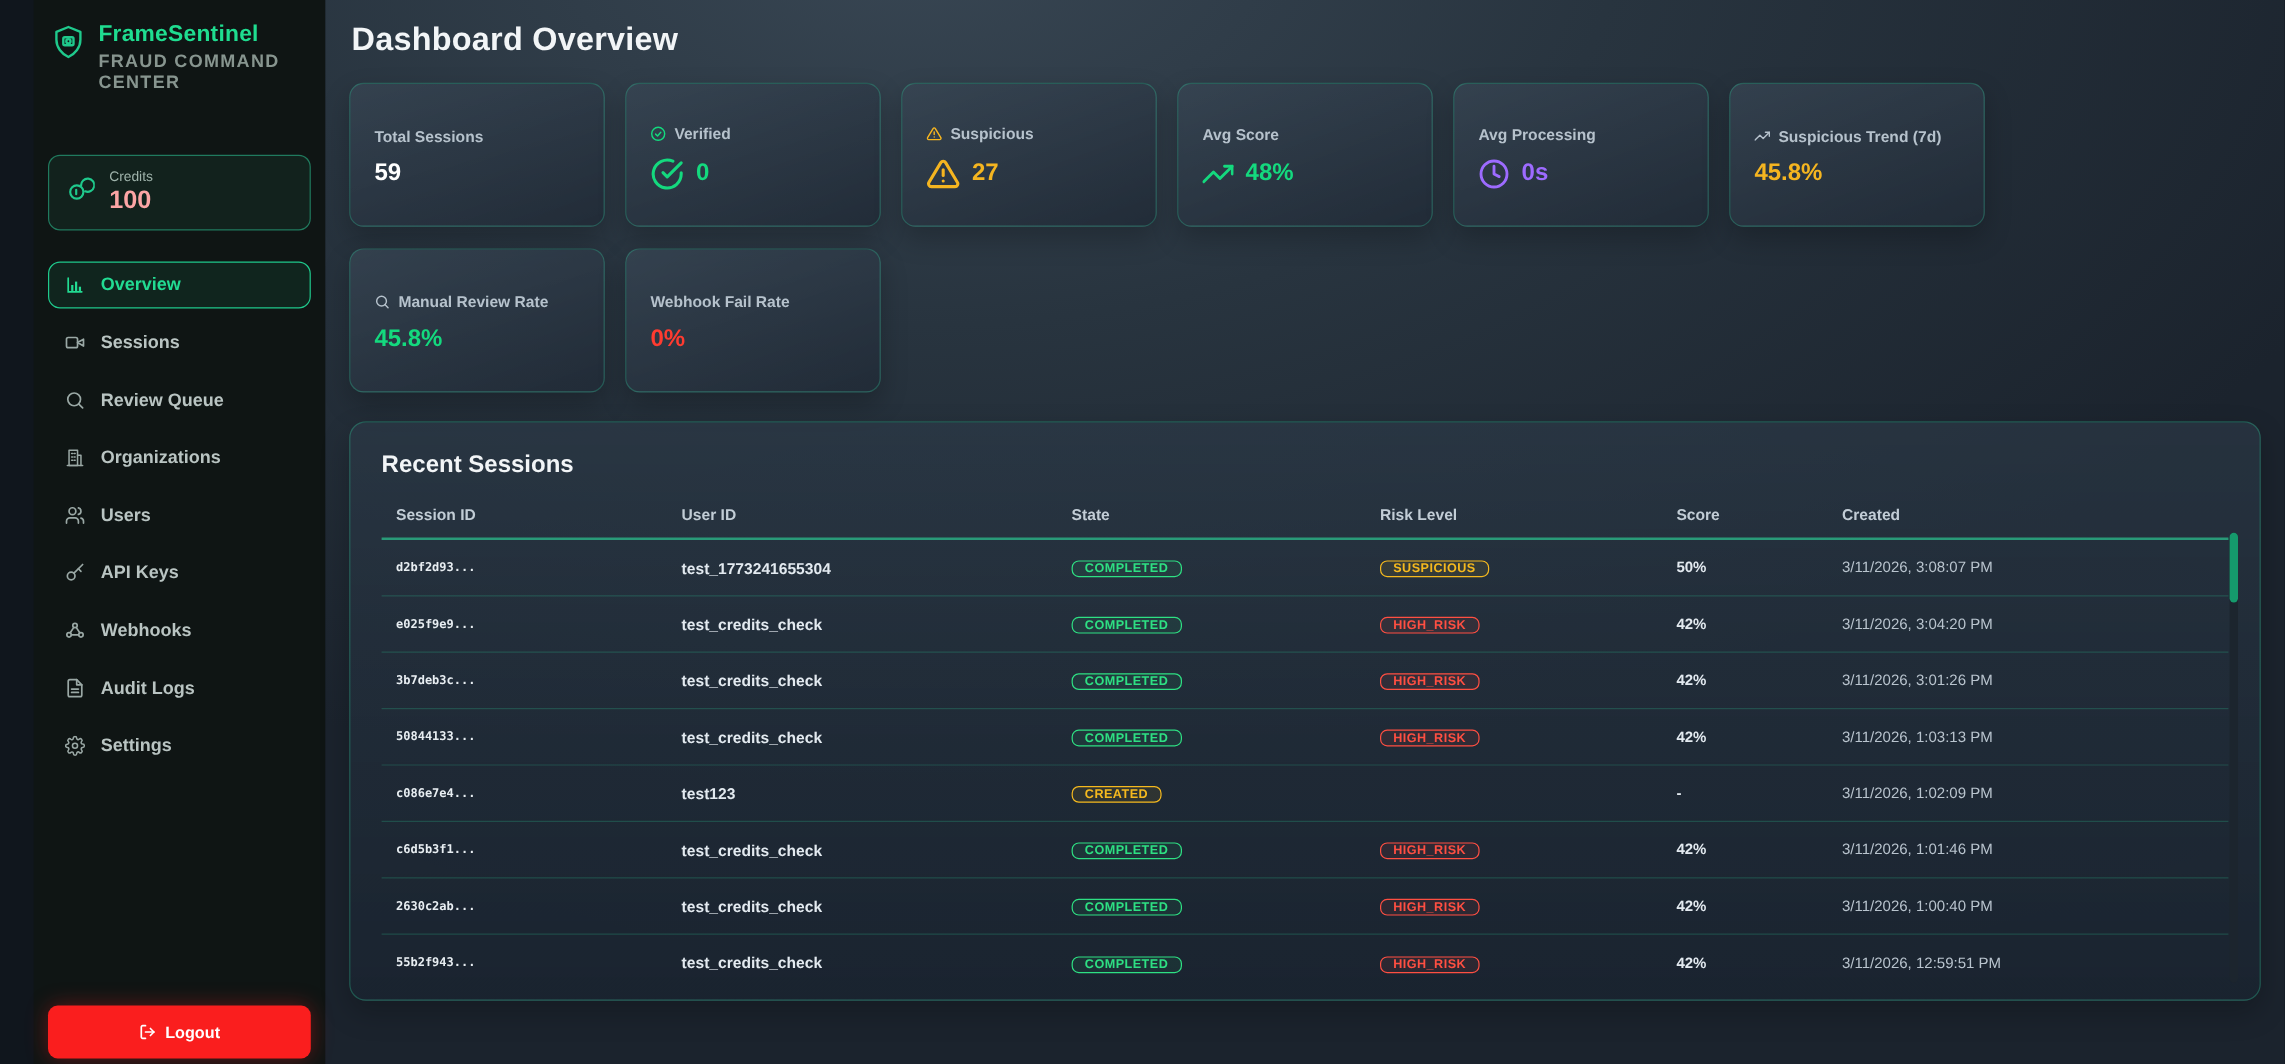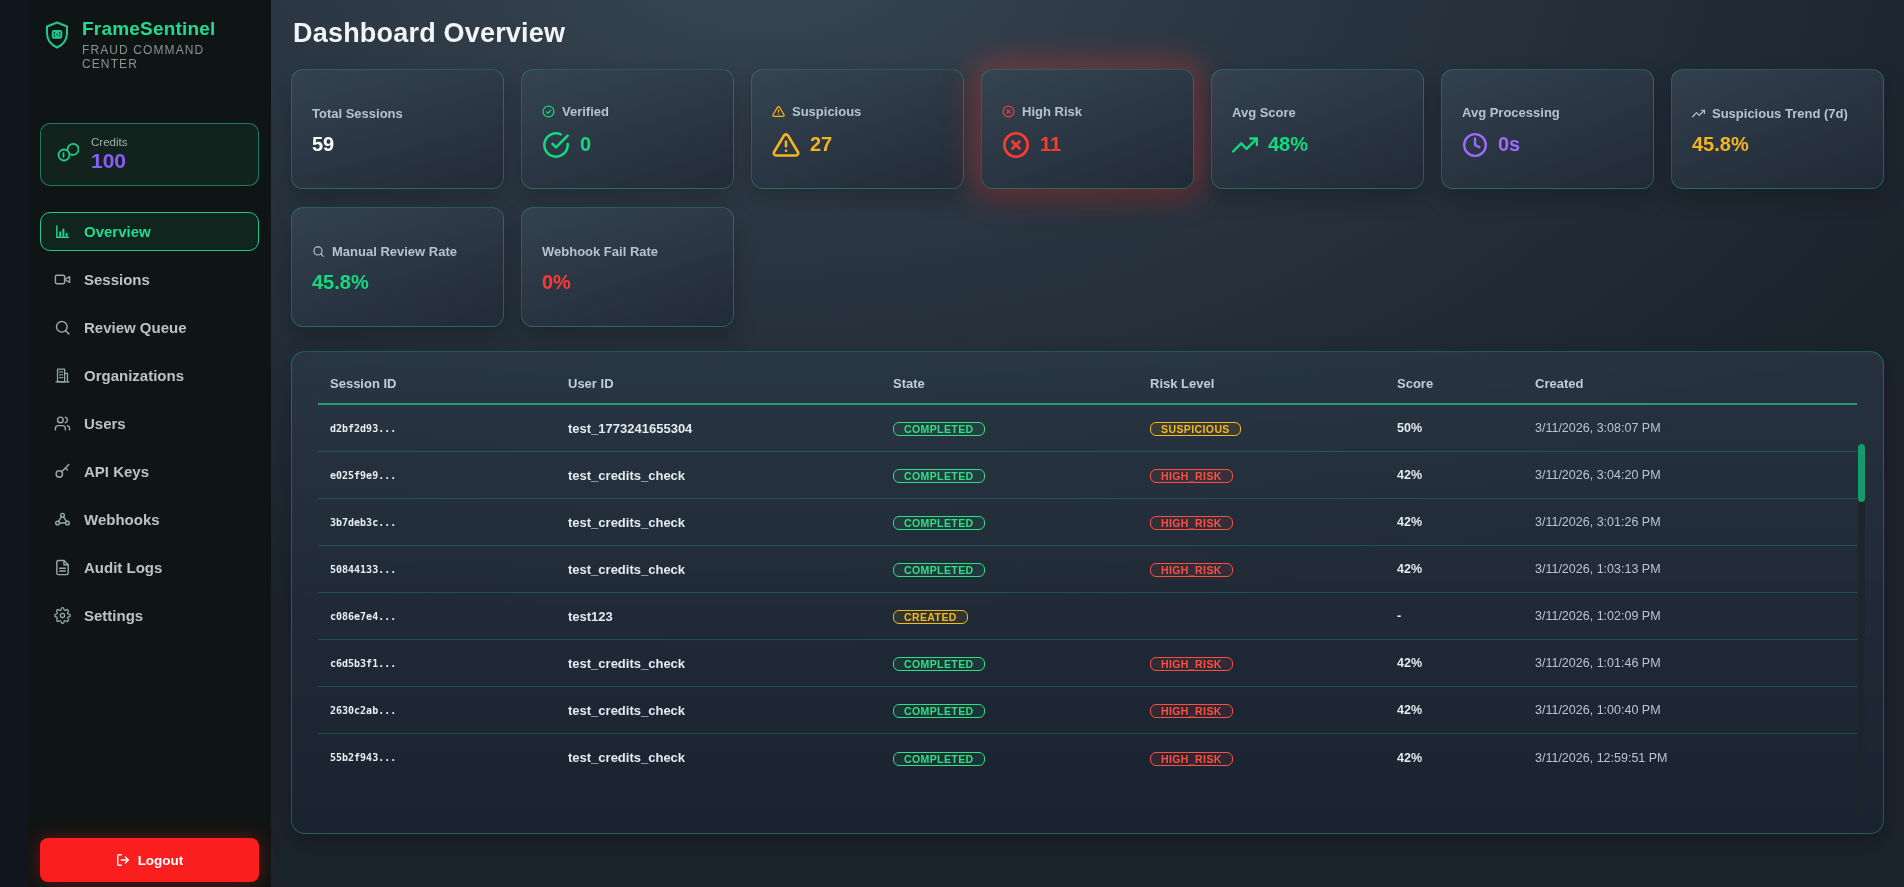--- a/index.html
+++ b/index.html
@@ -6,27 +6,27 @@
   html,body { width:1904px; height:887px; overflow:hidden; background:#10161d;
               font-family:"Liberation Sans", sans-serif; }
   .app { display:flex; width:1904px; height:887px; }
 
   
   .sidebar { width:243px; min-width:243px; height:100%; background:#0f1514;
              display:flex; flex-direction:column; padding:14px 12px 6px 12px; position:relative;margin-left:28px; }
   .brand { display:flex; align-items:flex-start; gap:10px; padding:4px 2px 10px 2px; }
   .brand-logo { color:#1fc98c; margin-top:2px; }
   .brand-name { color:#1fdd90; font-size:19px; font-weight:800; letter-spacing:.2px; }
-  .brand-sub { color:#87958f; font-size:12px; letter-spacing:1.1px; margin-top:3px; font-weight:400; }
+  .brand-sub { color:#87958f; font-size:15px; letter-spacing:1.1px; margin-top:3px; font-weight:700; }
 
   .credits-card { margin-top:42px; background:rgba(21,46,36,.55); border:1px solid rgba(45,212,160,.5);
                   border-radius:10px; padding:12px 14px; display:flex; align-items:center; gap:12px; }
   .credits-icon { color:#1fc98c; }
   .credits-label { color:#9fb3ab; font-size:11.5px; }
-  .credits-value { color:#8b5cf6; font-size:21px; font-weight:800; margin-top:1px; }
+  .credits-value { color:#fca5a5; font-size:21px; font-weight:800; margin-top:1px; }
 
   .nav { margin-top:26px; display:flex; flex-direction:column; gap:9px; }
   .nav-item { display:flex; align-items:center; gap:13px; padding:10px 13px; border-radius:10px;
               color:#b9c4c2; font-size:15px; font-weight:600; border:1px solid transparent; cursor:pointer; }
   .nav-item .nicon { display:flex; color:#9aa8a5; }
   .nav-item.active { background:rgba(17,46,35,.65); border-color:#1fc98c; color:#22db92; }
   .nav-item.active .nicon { color:#22db92; }
 
   .logout-btn { position:absolute; left:12px; right:12px; bottom:5px; background:#fa1e1e; color:#ffffff;
                 border:none; border-radius:8px; height:44px; font-weight:800; font-size:13.5px;
@@ -268,42 +268,20 @@
           <span class="licon">
             <svg width="28" height="28" viewBox="0 0 24 24" fill="none" stroke="currentColor" stroke-width="2.2" stroke-linecap="round" stroke-linejoin="round">
                 <path d="M10.29 3.86L1.82 18a2 2 0 0 0 1.71 3h16.94a2 2 0 0 0 1.71-3L13.71 3.86a2 2 0 0 0-3.42 0z"></path>
                 <line x1="12" y1="9" x2="12" y2="13"></line>
                 <line x1="12" y1="17" x2="12.01" y2="17"></line>
               </svg>
           </span>
           <span>27</span>
         </div>
       </div>
-      <div class="stat-card glow">
-        <div class="stat-label">
-          <span class="licon c-red">
-            <svg width="13" height="13" viewBox="0 0 24 24" fill="none" stroke="currentColor" stroke-width="2.2" stroke-linecap="round">
-                <circle cx="12" cy="12" r="10"></circle>
-                <line x1="15" y1="9" x2="9" y2="15"></line>
-                <line x1="9" y1="9" x2="15" y2="15"></line>
-              </svg>
-          </span>
-          <span>High Risk</span>
-        </div>
-        <div class="stat-value c-red">
-          <span class="licon">
-            <svg width="28" height="28" viewBox="0 0 24 24" fill="none" stroke="currentColor" stroke-width="2.2" stroke-linecap="round">
-                <circle cx="12" cy="12" r="10"></circle>
-                <line x1="15" y1="9" x2="9" y2="15"></line>
-                <line x1="9" y1="9" x2="15" y2="15"></line>
-              </svg>
-          </span>
-          <span>11</span>
-        </div>
-      </div>
       <div class="stat-card">
         <div class="stat-label">
             <span>Avg Score</span>
           </div>
         <div class="stat-value c-green">
           <span class="licon">
             <svg width="26" height="26" viewBox="0 0 24 24" fill="none" stroke="currentColor" stroke-width="2.2" stroke-linecap="round" stroke-linejoin="round">
                 <polyline points="23 6 13.5 15.5 8.5 10.5 1 18"></polyline>
                 <polyline points="17 6 23 6 23 12"></polyline>
               </svg>
@@ -360,20 +338,21 @@
         <div class="stat-label">
             <span>Webhook Fail Rate</span>
           </div>
         <div class="stat-value c-red">
             <span>0%</span>
           </div>
       </div>
     </div>
 
     <section class="panel">
+      <h2 class="panel-title">Recent Sessions</h2>
 
       <div class="tgrid thead">
         <div class="th">Session ID</div>
         <div class="th">User ID</div>
         <div class="th">State</div>
         <div class="th">Risk Level</div>
         <div class="th">Score</div>
         <div class="th">Created</div>
       </div>
 

